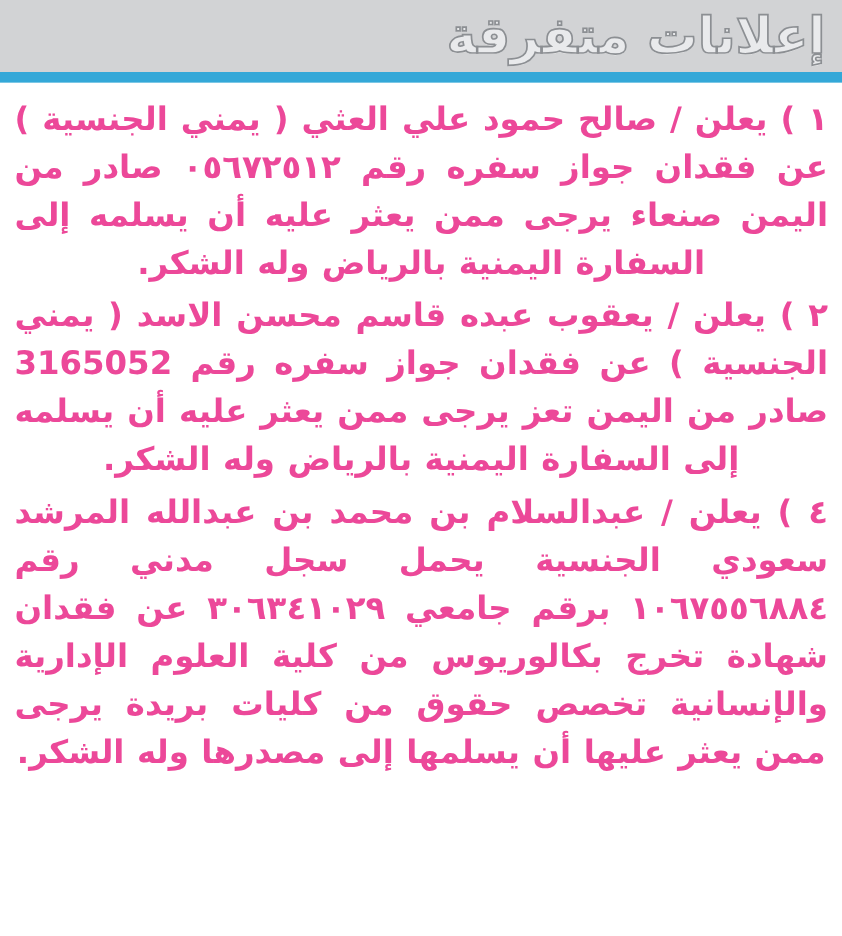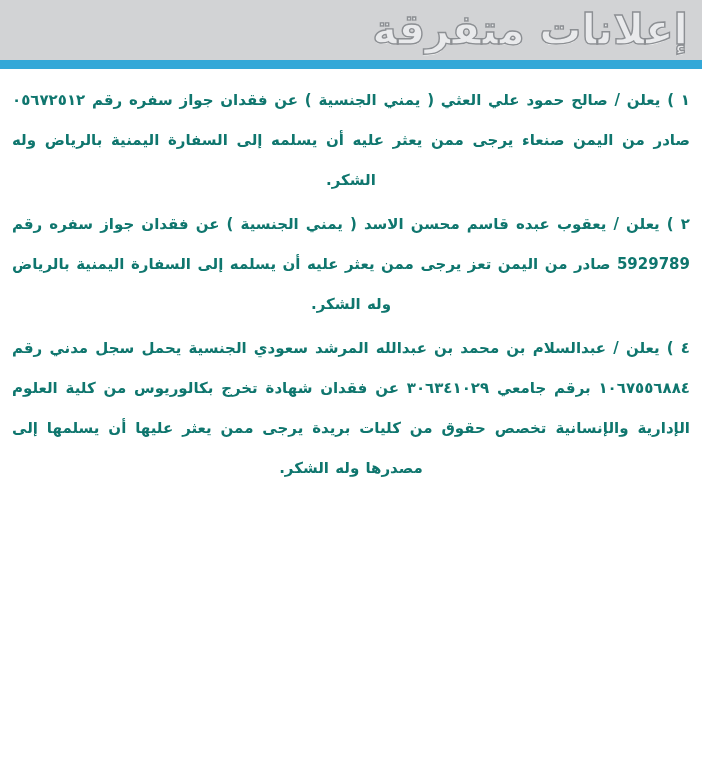--- a/index.html
+++ b/index.html
@@ -67,24 +67,24 @@
     box-sizing: border-box;
     padding: 8px 10px 0 10px;
     direction: rtl;
   }
 
   .ad {
     direction: rtl;
     text-align: justify;
     text-align-last: center;
     font-family: "DejaVu Sans", "Liberation Sans", sans-serif;
-    font-size: 15px;
+    font-size: 27px;
     font-weight: bold;
     line-height: 40px;
-    color: #0f766e;
+    color: #ec4899;
     letter-spacing: -0.2px;
     word-spacing: 1px;
     margin: 0 0 4px 0;
     padding: 0 2px;
     unicode-bidi: plaintext;
   }
   .ad:last-child {
     margin-bottom: 0;
   }
 </style>
@@ -94,17 +94,17 @@
 <div class="page">
 
   <div class="masthead">
     <div class="masthead-title">إعلانات متفرقة</div>
   </div>
   <div class="masthead-rule"></div>
   <div class="masthead-underline"></div>
 
   <div class="ads">
     <p class="ad">١ ) يعلن / صالح حمود علي العثي ( يمني الجنسية ) عن فقدان جواز سفره رقم ٠٥٦٧٢٥١٢ صادر من اليمن صنعاء يرجى ممن يعثر عليه أن يسلمه إلى السفارة اليمنية بالرياض وله الشكر.</p>
-    <p class="ad">٢ ) يعلن / يعقوب عبده قاسم محسن الاسد ( يمني الجنسية ) عن فقدان جواز سفره رقم 5929789 صادر من اليمن تعز يرجى ممن يعثر عليه أن يسلمه إلى السفارة اليمنية بالرياض وله الشكر.</p>
+    <p class="ad">٢ ) يعلن / يعقوب عبده قاسم محسن الاسد ( يمني الجنسية ) عن فقدان جواز سفره رقم 3165052 صادر من اليمن تعز يرجى ممن يعثر عليه أن يسلمه إلى السفارة اليمنية بالرياض وله الشكر.</p>
     <p class="ad">٤ ) يعلن / عبدالسلام بن محمد بن عبدالله المرشد سعودي الجنسية يحمل سجل مدني رقم ١٠٦٧٥٥٦٨٨٤ برقم جامعي ٣٠٦٣٤١٠٢٩ عن فقدان شهادة تخرج بكالوريوس من كلية العلوم الإدارية والإنسانية تخصص حقوق من كليات بريدة يرجى ممن يعثر عليها أن يسلمها إلى مصدرها وله الشكر.</p>
   </div>
 
 </div>
 
 </body></html>

